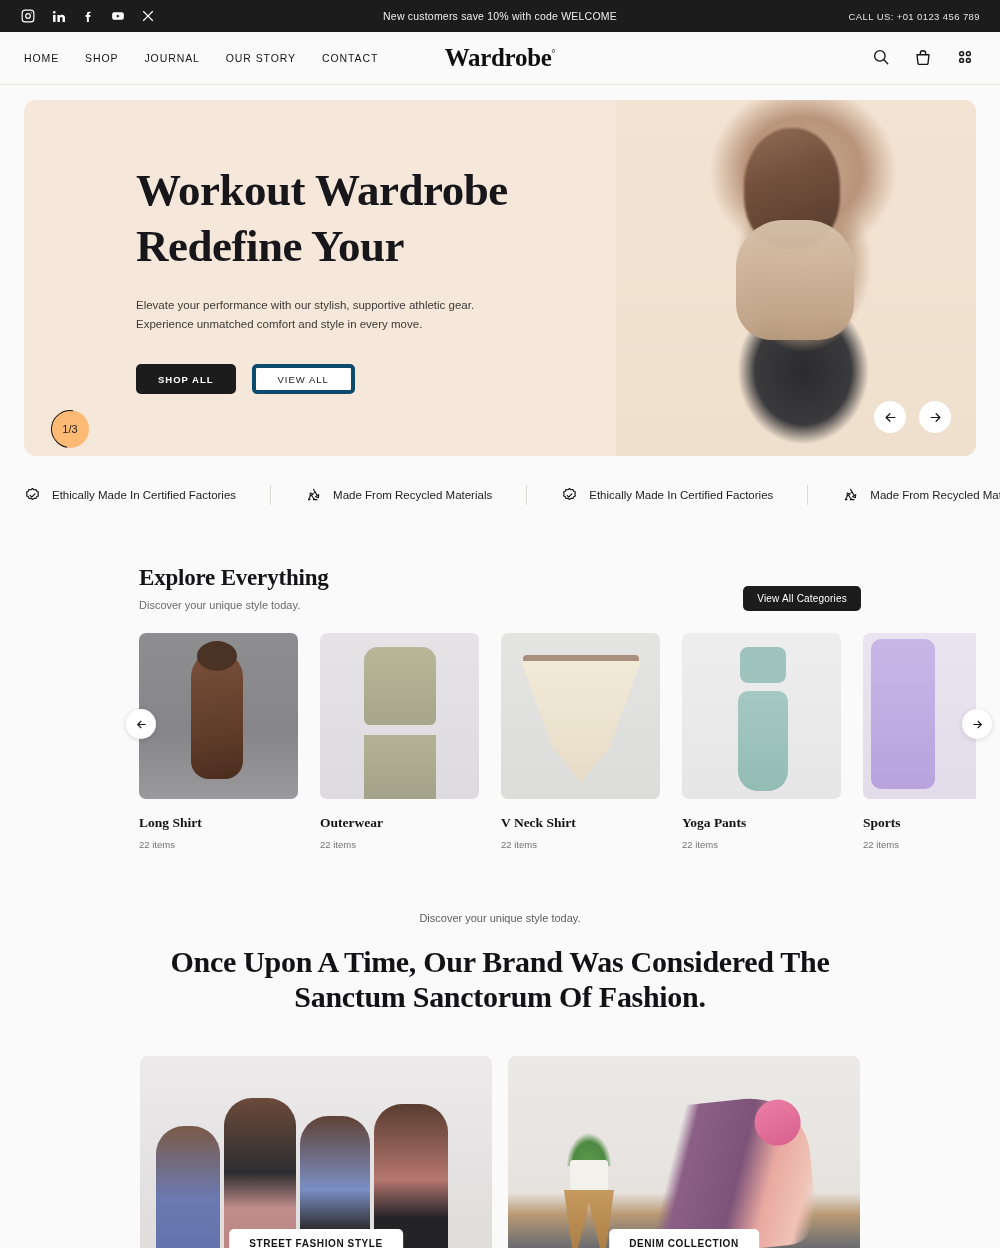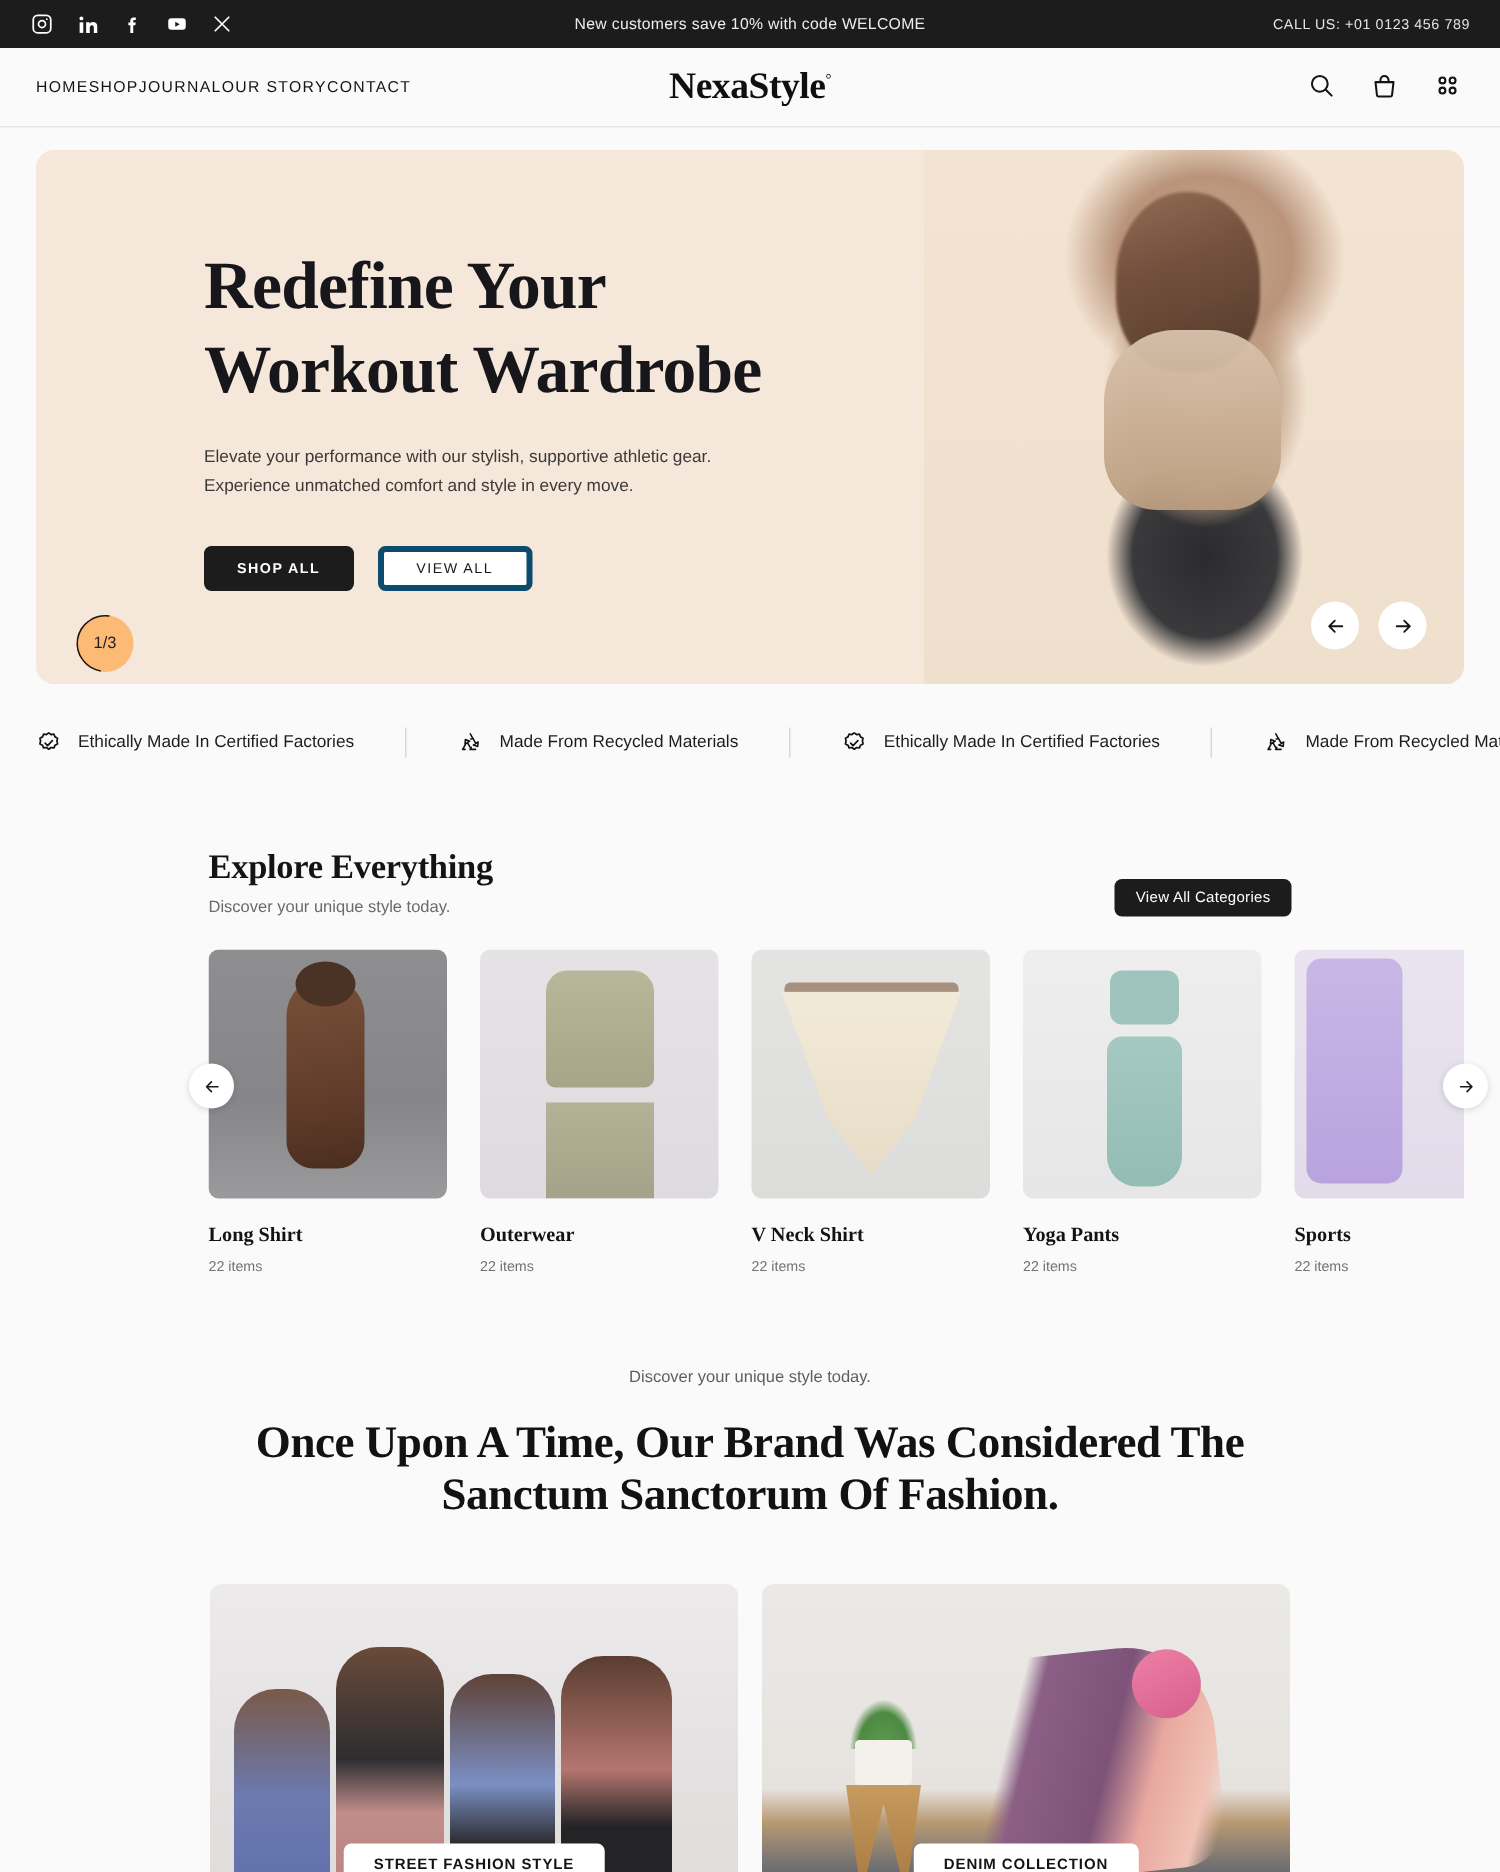--- a/index.html
+++ b/index.html
@@ -31,21 +31,21 @@
   .announce-right {
     margin-left: auto; font-size: 9.5px; letter-spacing: .4px; color: #e3e3e3;
     z-index: 2;
   }
 
   
   .header {
     height: 53px; background: #fafafa; display: flex; align-items: center;
     padding: 0 24px; position: relative; border-bottom: 1px solid #e9e6e2;
   }
-  .nav { display: flex; }
+  .nav { display: flex; gap: 26px; }
   .nav a {
     font-size: 10.5px; letter-spacing: .9px; color: #141414;
     text-decoration: none; font-weight: 500; text-transform: uppercase;
   }
   .logo {
     position: absolute; left: 0; right: 0; text-align: center;
     font-family: "Liberation Serif", serif; font-weight: bold;
     font-size: 25px; color: #0f0f0f; letter-spacing: -.3px;
     pointer-events: none;
   }
@@ -279,21 +279,21 @@
 
   <div class="header">
     <nav class="nav">
       <a href="#">HOME</a>
       <a href="#">SHOP</a>
       <a href="#">JOURNAL</a>
       <a href="#">OUR STORY</a>
       <a href="#">CONTACT</a>
     </nav>
     <div class="logo">
-      <span>NexaStyle</span><span class="deg">°</span>
+      <span>Wardrobe</span><span class="deg">°</span>
     </div>
     <div class="hdr-icons">
       <span class="hic">
         <svg width="18" height="18" viewBox="0 0 24 24" fill="none" stroke="currentColor" stroke-width="1.8" stroke-linecap="round">
             <circle cx="10.5" cy="10.5" r="7"></circle>
             <path d="M15.8 15.8L21 21"></path>
           </svg>
       </span>
       <span class="hic">
         <svg width="18" height="18" viewBox="0 0 24 24" fill="none" stroke="currentColor" stroke-width="1.8" stroke-linejoin="round">
@@ -309,22 +309,22 @@
             <circle cx="16.5" cy="16.5" r="2.6"></circle>
           </svg>
       </span>
     </div>
   </div>
 
   <div class="hero">
     <div class="hero-photo"></div>
     <div class="hero-body">
       <div class="hero-title">
+        <div>Workout Wardrobe</div>
         <div>Redefine Your</div>
-        <div>Workout Wardrobe</div>
       </div>
       <div class="hero-sub">Elevate your performance with our stylish, supportive athletic gear. Experience unmatched comfort and style in every move.</div>
       <div class="hero-btns">
         <button class="btn-dark">SHOP ALL</button>
         <button class="btn-light">VIEW ALL</button>
       </div>
     </div>
     <div class="hero-counter">
       <span class="ring"></span>
       <span>1/3</span>

